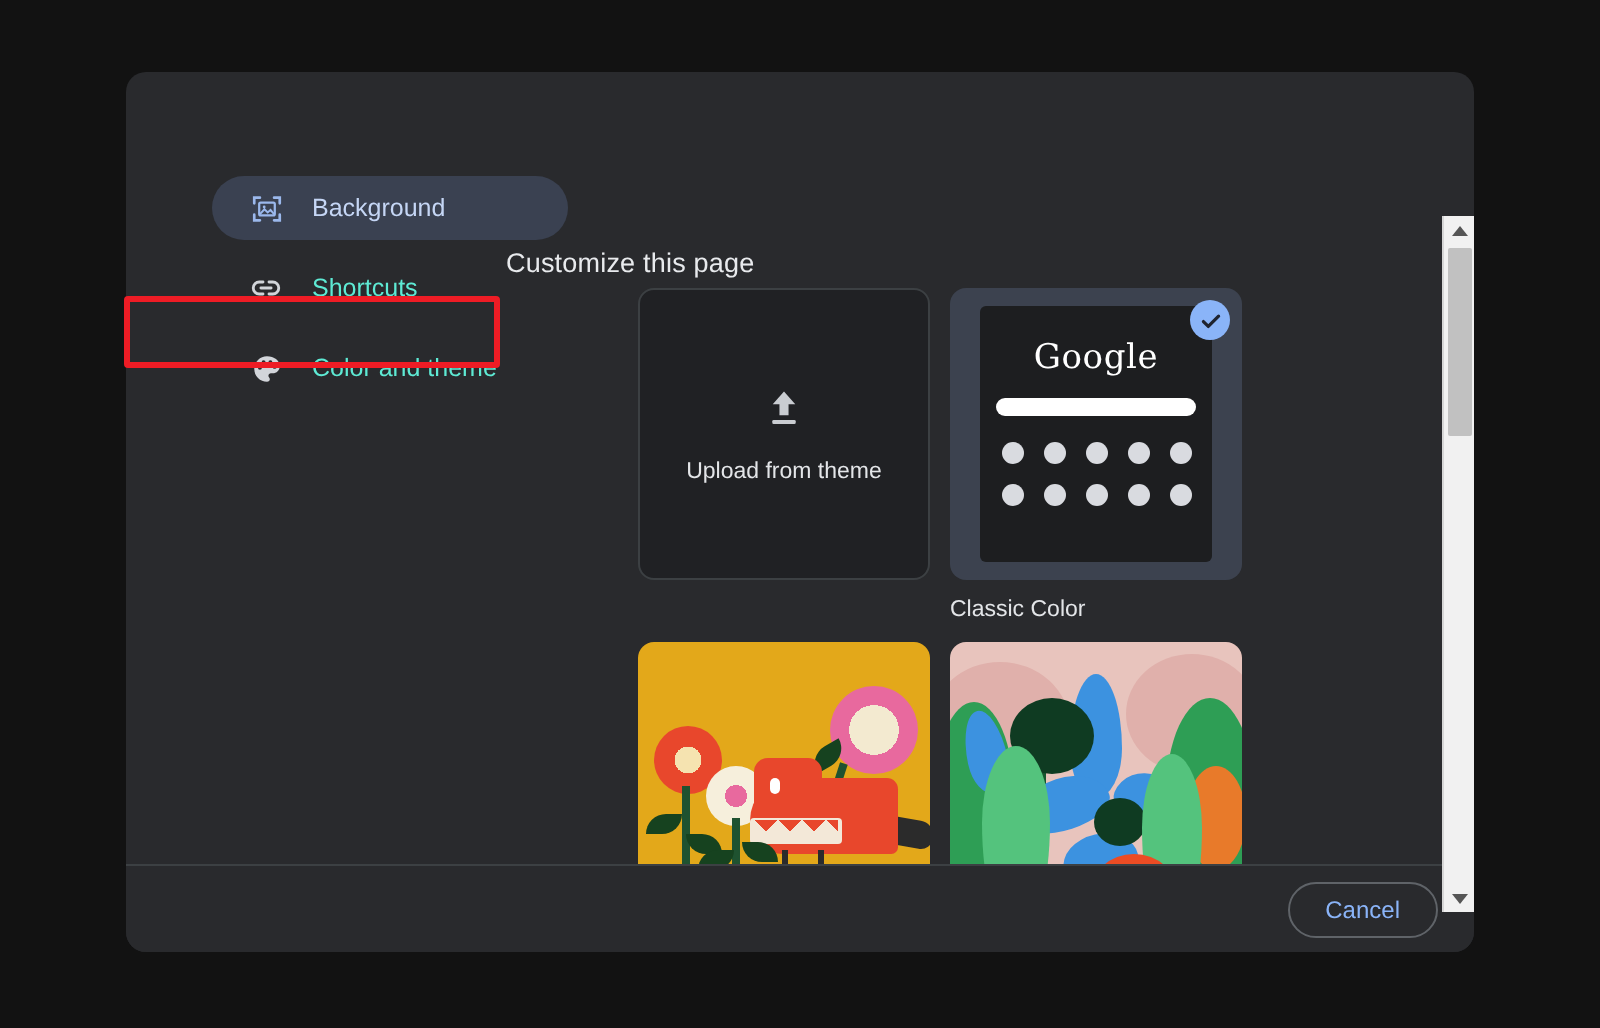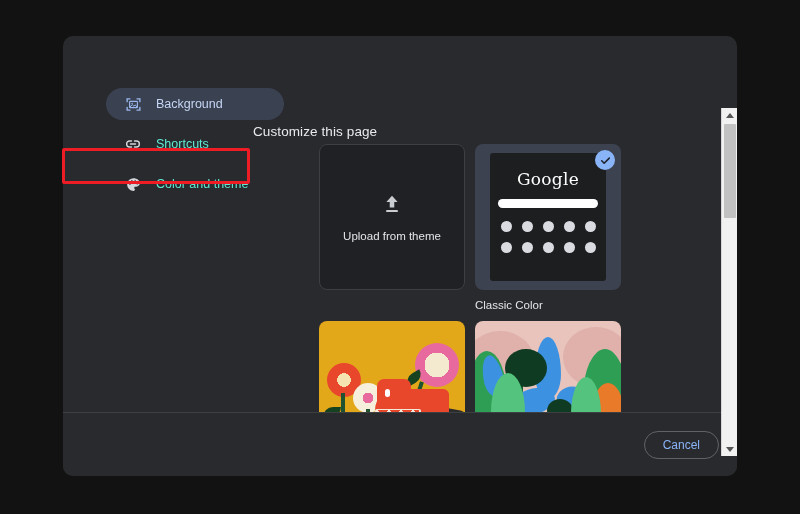--- a/index.html
+++ b/index.html
@@ -271,21 +271,21 @@
     width: 12px; height: 94px;
     background: #c1c1c1;
     border-radius: 1px;
     cursor: grab;
   }
 
   
   .footer {
     position: absolute;
     left: 0; bottom: 0;
-    width: 674px; height: 64px;
+    width: 674px; height: 44px;
     border-top: 1px solid #3c4043;
     background: #292a2d;
     display: flex;
     align-items: center;
     justify-content: flex-end;
     padding-right: 18px;
     gap: 10px;
   }
   .btn {
     height: 28px;

